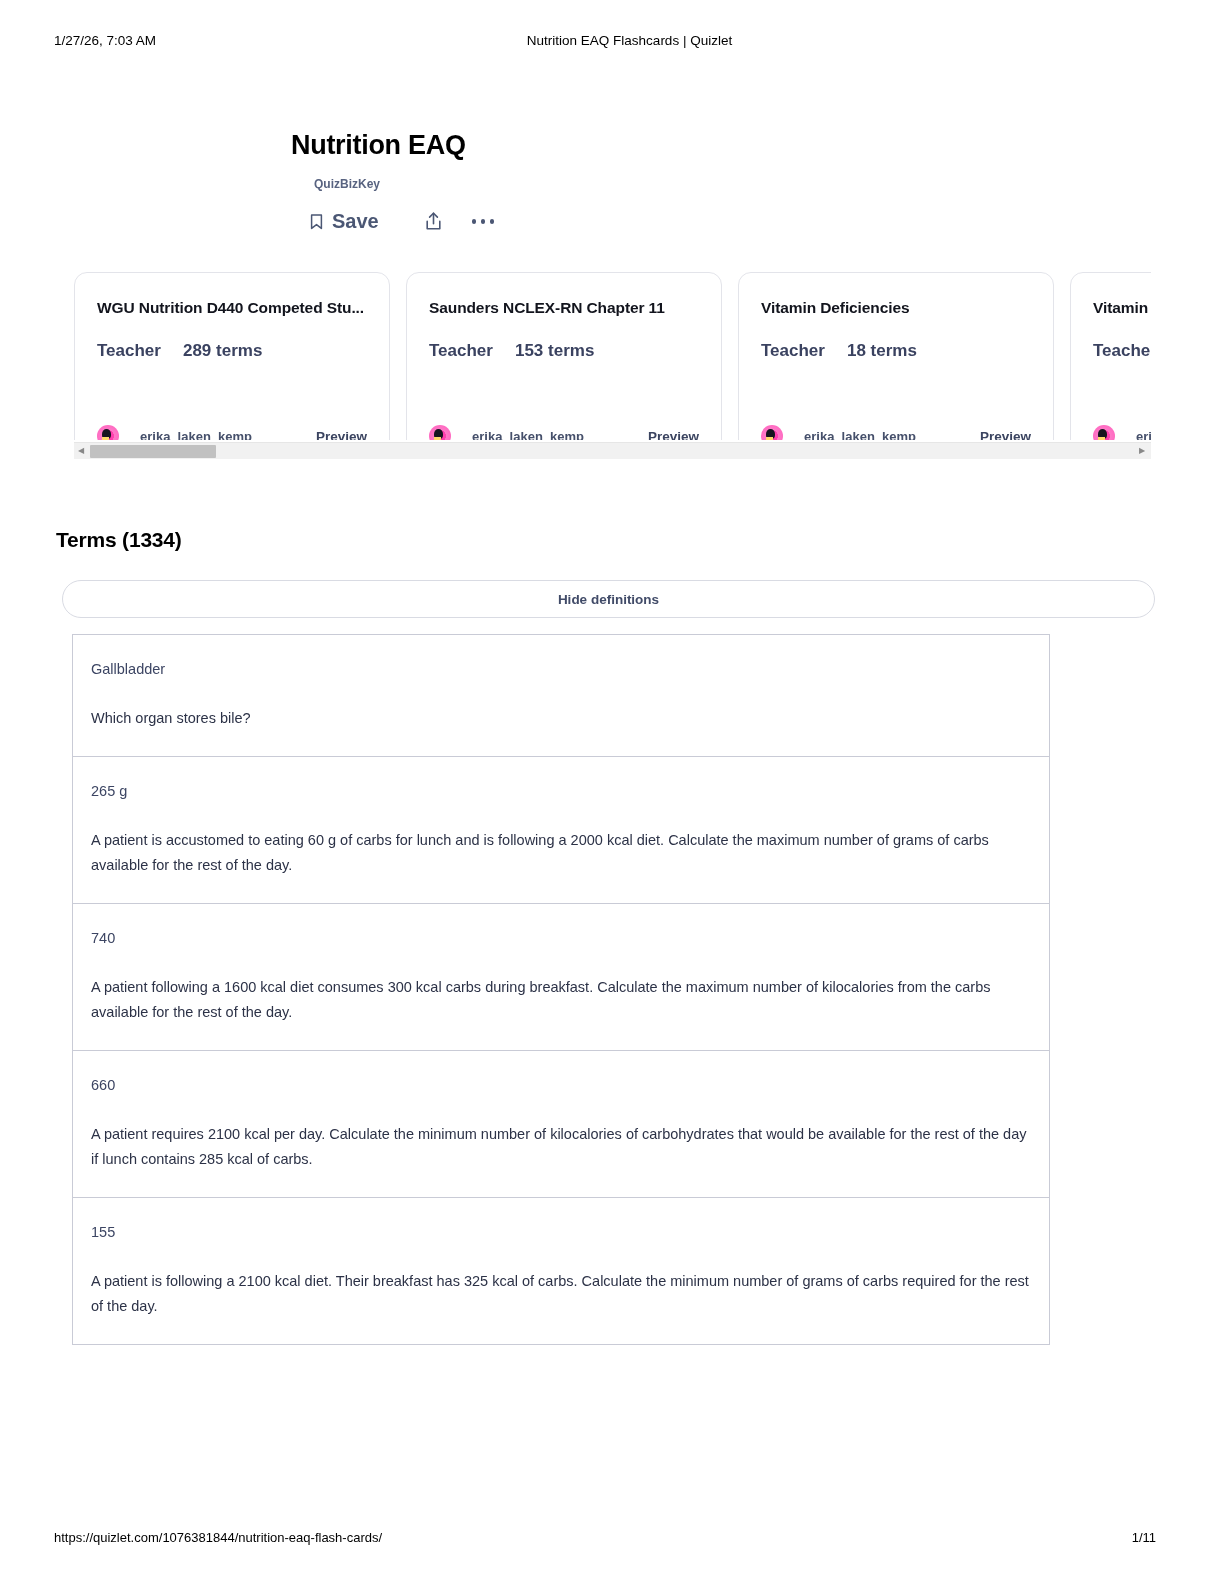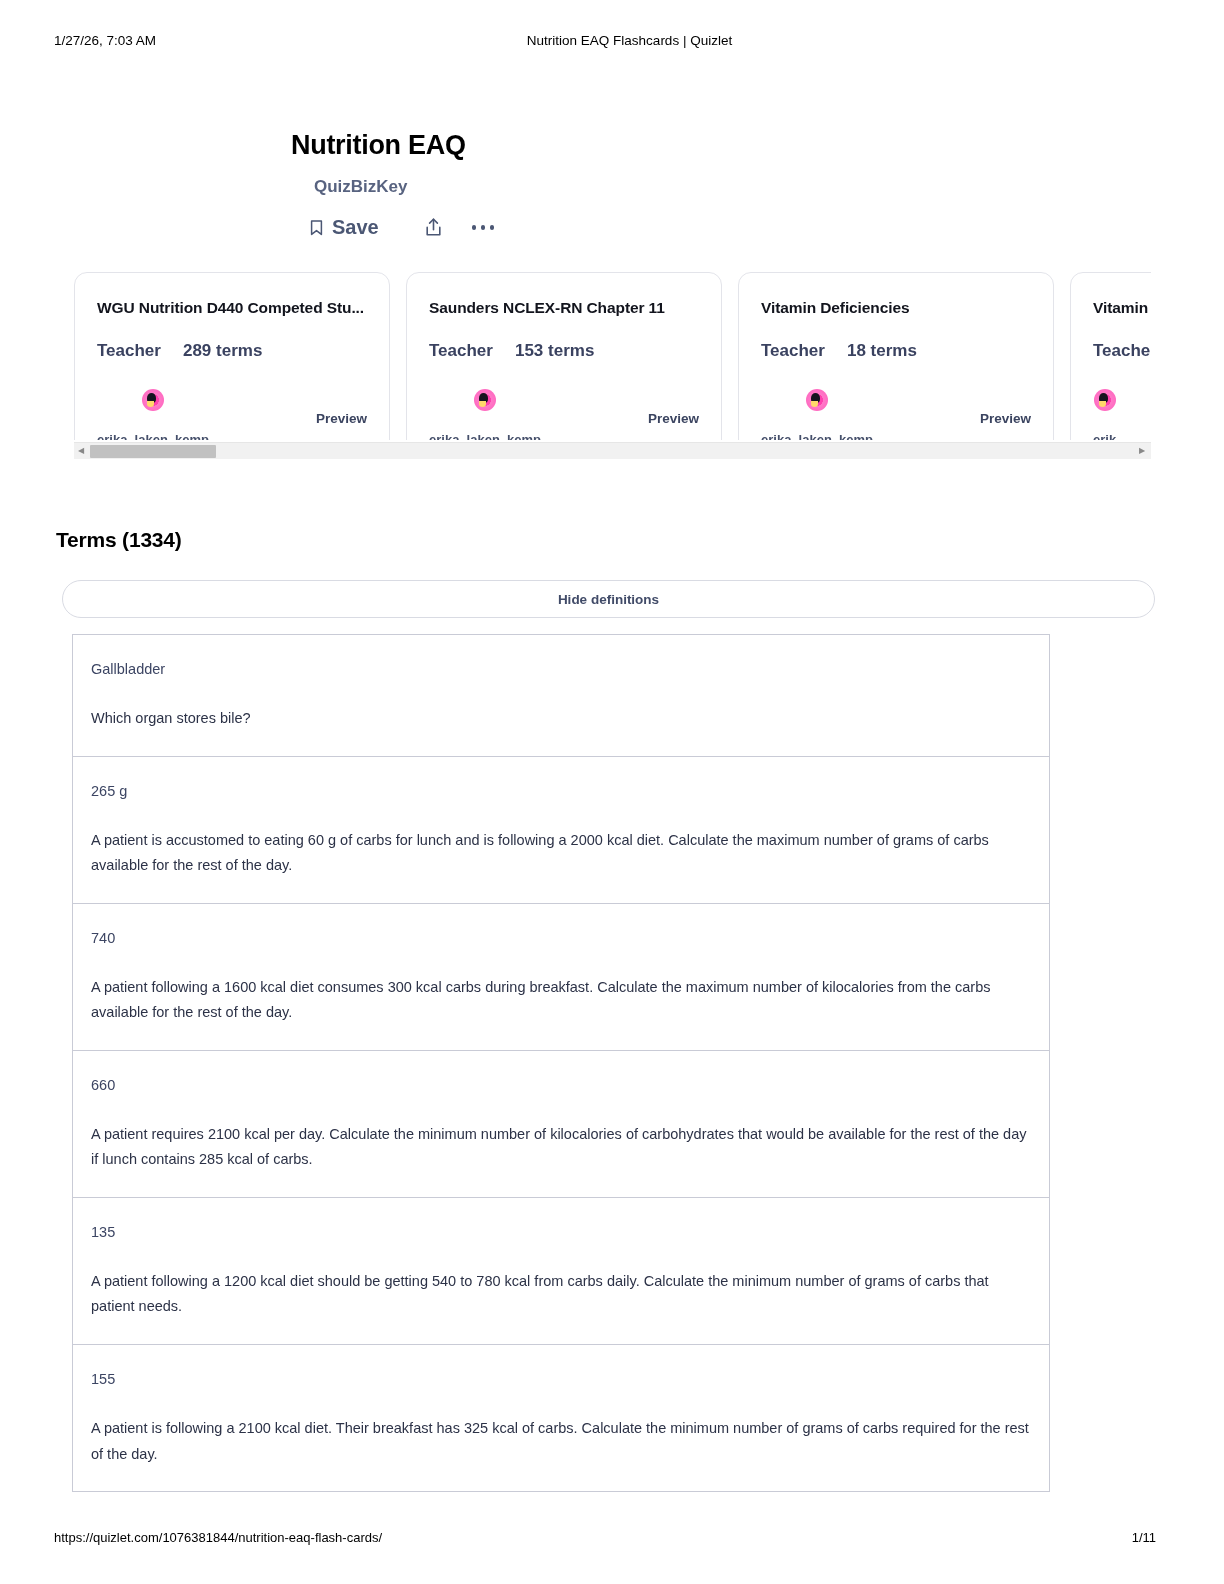--- a/index.html
+++ b/index.html
@@ -39,21 +39,21 @@
   .set-title {
     font-size: 27px;
     font-weight: 700;
     letter-spacing: -0.3px;
     color: #000000;
     padding-left: 291px;
   }
   .set-author {
     margin-top: 16px;
     padding-left: 314px;
-    font-size: 17px;
+    font-size: 12px;
     font-weight: 600;
     color: #586380;
   }
   .set-actions {
     margin-top: 19px;
     padding-left: 310px;
     display: flex;
     align-items: center;
     gap: 0px;
   }
@@ -109,21 +109,21 @@
     font-weight: 700;
     color: #3a4260;
   }
   .card-meta .meta-role { font-weight: 600; }
   .card-bottom {
     margin-top: auto;
     display: flex;
     align-items: center;
     justify-content: space-between;
   }
-  .card-user { display: flex; align-items: center; gap: 21px; flex-direction: column; }
+  .card-user { display: flex; align-items: center; gap: 21px; }
   .avatar {
     width: 22px; height: 22px; border-radius: 50%;
     background: radial-gradient(circle at 50% 50%, #ff3fae 0%, #ff3fae 38%, #ff7ac8 39%, #ff5cbb 100%);
     position: relative; flex: 0 0 22px; overflow: hidden;
   }
   .avatar::before {
     content:""; position:absolute; left:5px; top:4px; width:9px; height:10px;
     background:#16141f; border-radius:55% 55% 45% 45%;
   }
   .avatar::after {
@@ -354,24 +354,20 @@
     <div class="term-row">
       <div class="term-answer">740</div>
       <div class="term-question">A patient following a 1600 kcal diet consumes 300 kcal carbs during breakfast. Calculate the maximum number of kilocalories from the carbs available for the rest of the day.</div>
     </div>
 
     <div class="term-row">
       <div class="term-answer">660</div>
       <div class="term-question">A patient requires 2100 kcal per day. Calculate the minimum number of kilocalories of carbohydrates that would be available for the rest of the day if lunch contains 285 kcal of carbs.</div>
     </div>
 
-    <div class="term-row">
-      <div class="term-answer">135</div>
-      <div class="term-question">A patient following a 1200 kcal diet should be getting 540 to 780 kcal from carbs daily. Calculate the minimum number of grams of carbs that patient needs.</div>
-    </div>
 
     <div class="term-row">
       <div class="term-answer">155</div>
       <div class="term-question">A patient is following a 2100 kcal diet. Their breakfast has 325 kcal of carbs. Calculate the minimum number of grams of carbs required for the rest of the day.</div>
     </div>
 
   </div>
 
   <div class="print-footer">
     <span class="pf-url">https://quizlet.com/1076381844/nutrition-eaq-flash-cards/</span>

